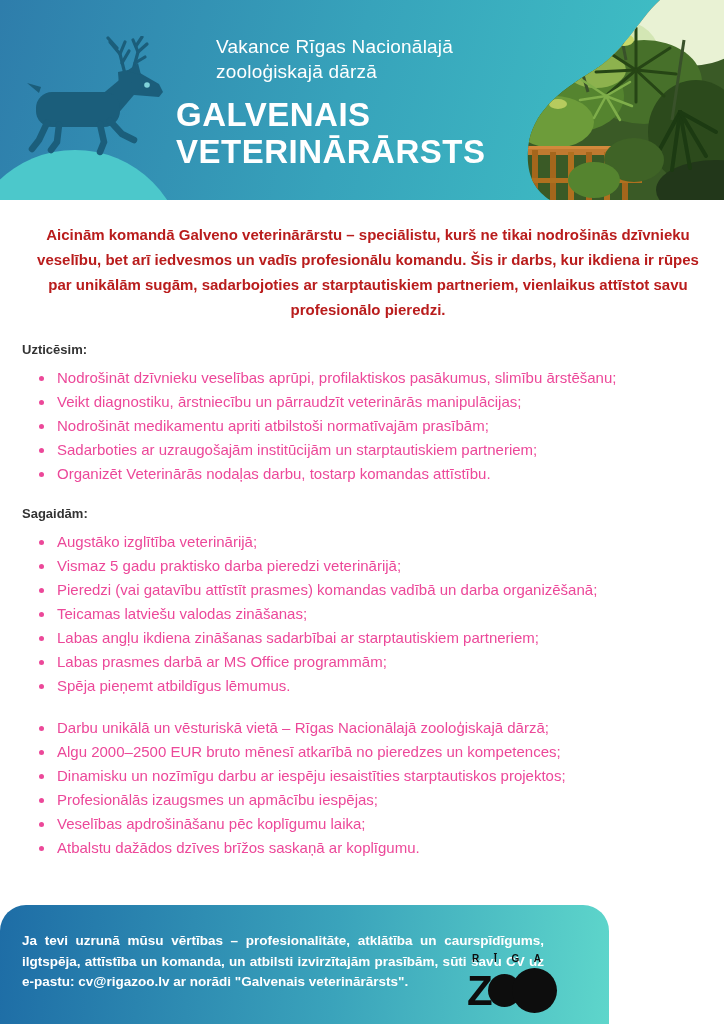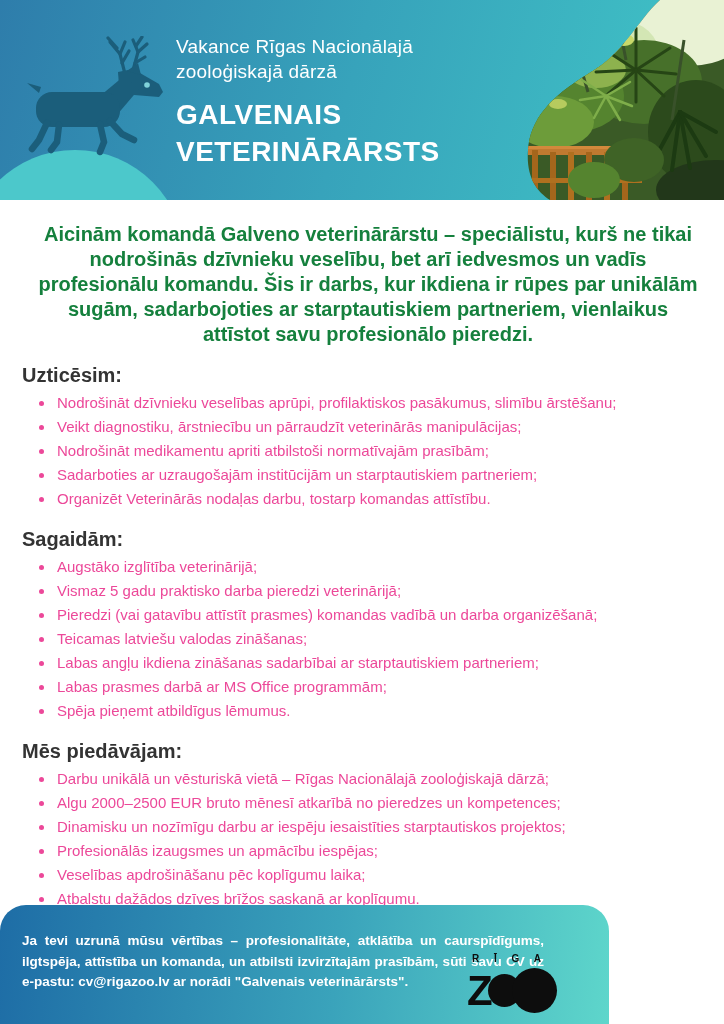--- a/index.html
+++ b/index.html
@@ -45,24 +45,24 @@
     left: 176px;
     top: 34px;
     color: #ffffff;
   }
   .header-subtitle {
     font-size: 19px;
     line-height: 25px;
     font-weight: 400;
     letter-spacing: 0.2px;
   }
-  .header-subtitle span { display: block; }
+  .header-subtitle span { display: block; margin-left: 40px; }
   .header-title {
     margin-top: 12px;
-    font-size: 28px;
+    font-size: 33px;
     line-height: 37px;
     font-weight: 700;
     letter-spacing: 0.5px;
   }
   .header-title span { display: block; }
   .photo-svg {
     position: absolute;
     right: 0;
     top: 0;
     width: 240px;
@@ -72,27 +72,27 @@
   
   .main {
     padding: 0 10px 0 22px;
     color: #3d3d3d;
   }
   .intro {
     margin: 22px auto 0 auto;
     max-width: 668px;
     text-align: center;
     font-weight: 700;
-    font-size: 20px;
+    font-size: 15px;
     line-height: 25px;
-    color: #15803d;
+    color: #b91c1c;
   }
   .section { margin-top: 18px; }
   .section h2 {
-    font-size: 20px;
+    font-size: 13px;
     line-height: 20px;
     font-weight: 700;
     color: #333333;
     margin-bottom: 6px;
   }
   .section ul {
     list-style: disc outside;
     padding-left: 33px;
   }
   .section li {
@@ -296,21 +296,20 @@
         <li>Vismaz 5 gadu praktisko darba pieredzi veterinārijā;</li>
         <li>Pieredzi (vai gatavību attīstīt prasmes) komandas vadībā un darba organizēšanā;</li>
         <li>Teicamas latviešu valodas zināšanas;</li>
         <li>Labas angļu ikdiena zināšanas sadarbībai ar starptautiskiem partneriem;</li>
         <li>Labas prasmes darbā ar MS Office programmām;</li>
         <li>Spēja pieņemt atbildīgus lēmumus.</li>
       </ul>
     </div>
 
     <div class="section">
-      <h2>Mēs piedāvājam:</h2>
       <ul>
         <li>Darbu unikālā un vēsturiskā vietā – Rīgas Nacionālajā zooloģiskajā dārzā;</li>
         <li>Algu 2000–2500 EUR bruto mēnesī atkarībā no pieredzes un kompetences;</li>
         <li>Dinamisku un nozīmīgu darbu ar iespēju iesaistīties starptautiskos projektos;</li>
         <li>Profesionālās izaugsmes un apmācību iespējas;</li>
         <li>Veselības apdrošināšanu pēc koplīgumu laika;</li>
         <li>Atbalstu dažādos dzīves brīžos saskaņā ar koplīgumu.</li>
       </ul>
     </div>
   </div>

